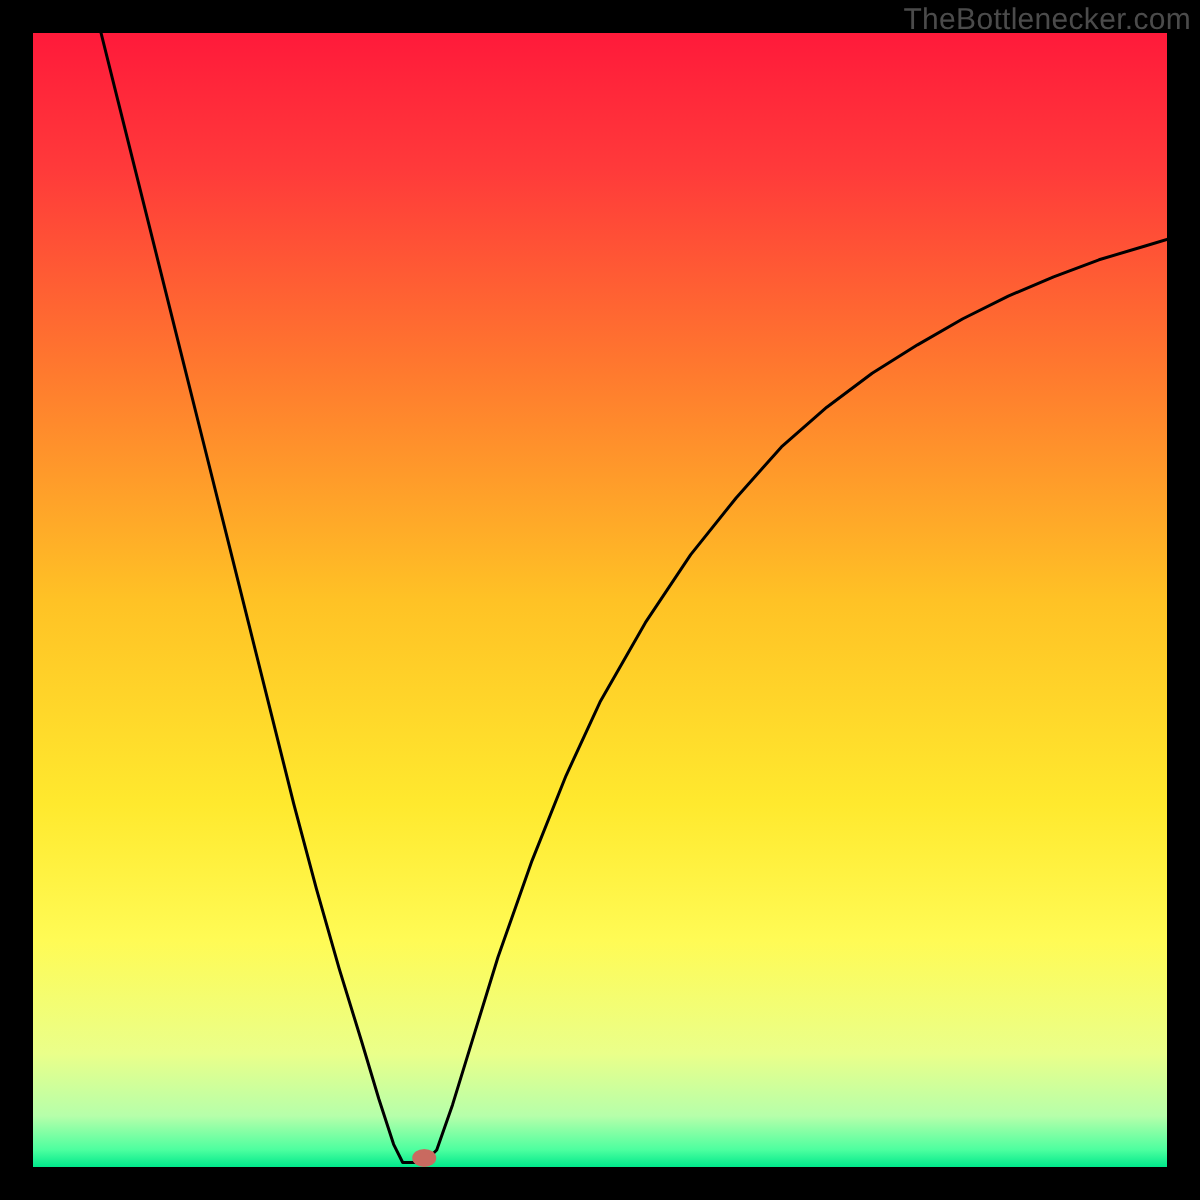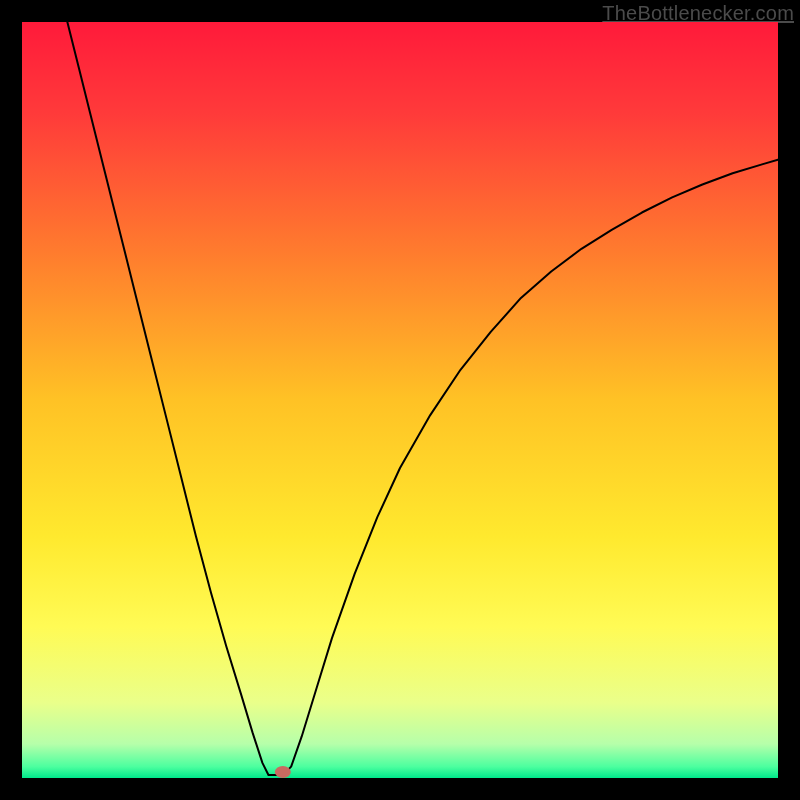--- a/index.html
+++ b/index.html
@@ -28,21 +28,20 @@
     overflow: hidden;
   }
   .watermark {
     position: absolute;
     top: 2px;
     right: 6px;
     font-size: 20px;
     color: #4b4b4b;
     font-weight: 500;
     letter-spacing: 0.2px;
-    text-decoration: underline;
   }
 </style>
 </head>
 <body>
 
 <div class="frame">
   <div class="watermark">TheBottlenecker.com</div>
   <div class="plot">
     <svg id="chart-svg" width="756" height="756" viewBox="0 0 756 756" preserveAspectRatio="none">
       <defs>

